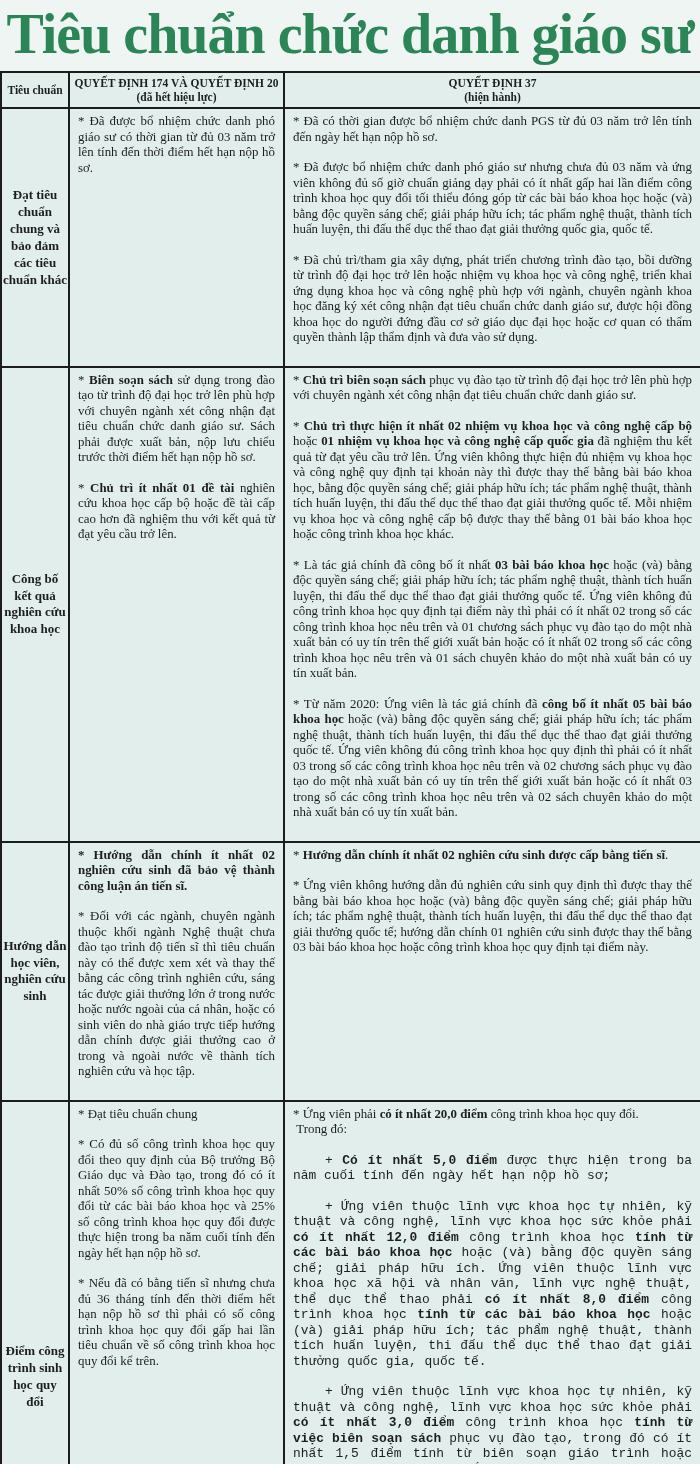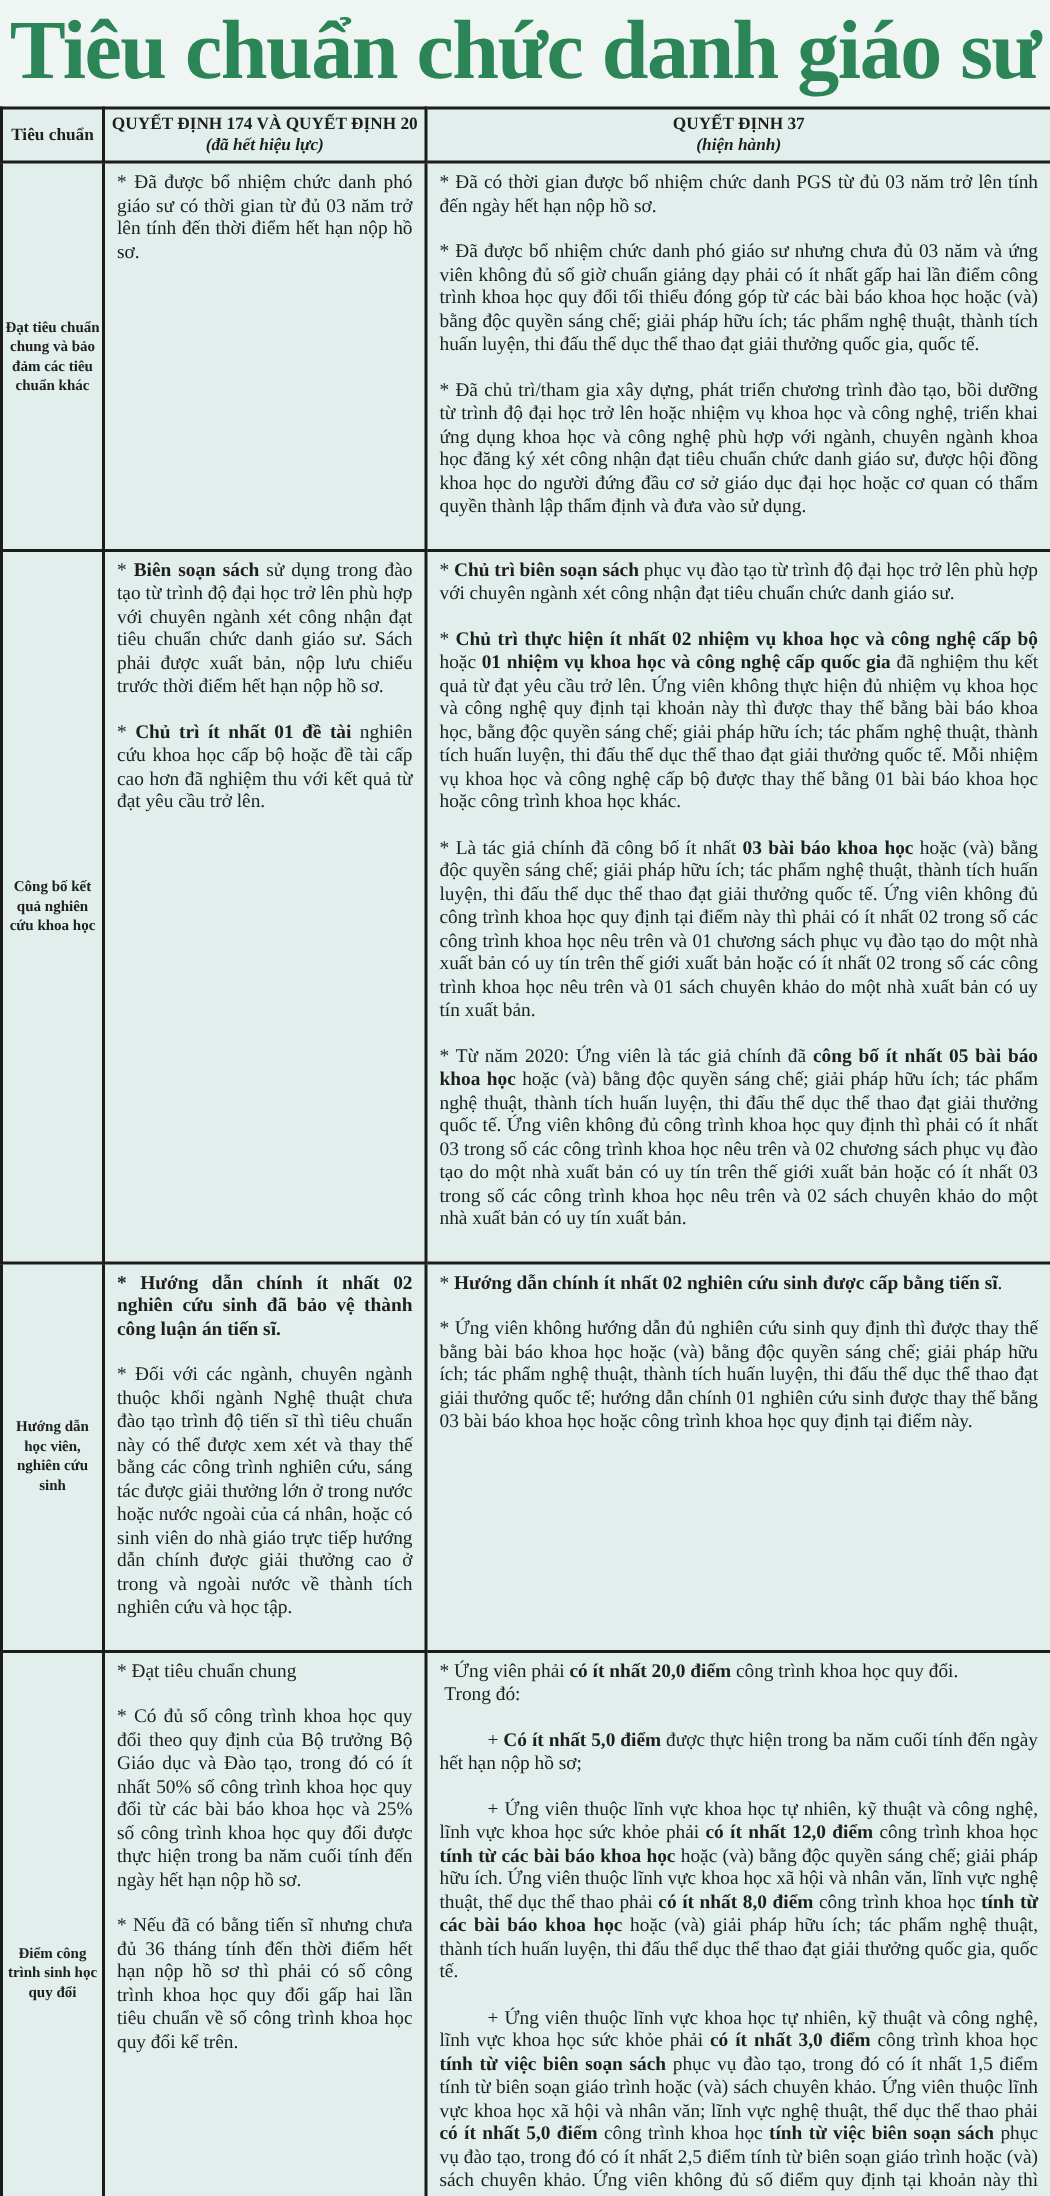--- a/index.html
+++ b/index.html
@@ -29,41 +29,41 @@
     border: 2px solid #1c1c1c;
   }
   .criteria-table th {
     text-align: center;
     vertical-align: middle;
     font-size: 11.5px; line-height: 1.25;
     padding: 3px 2px;
     font-weight: bold;
   }
   .criteria-table thead tr { height: 29px; margin-left: 39px; }
-  .hdr-sub { font-style: italic; }
+  .hdr-sub { }
   .label-cell {
     text-align: center;
     vertical-align: middle;
     font-weight: bold;
-    font-size: 10px; line-height: 1.3;
+    font-size: 13px; line-height: 1.3;
     padding: 2px 1px;
   }
   .text-cell {
     vertical-align: top;
     text-align: justify;
     font-size: 12.9px;
     line-height: 15.5px;
     padding: 5px 8px 20px;
   }
   .text-cell p {
     margin: 0;
     white-space: pre-wrap;
   }
   .text-cell p + p { margin-top: 15px; }
-  .text-cell p.indent { text-indent: 32px; }
+  .text-cell p.indent { text-indent: 32px; font-family: Liberation Mono, monospace; }
   tbody tr:nth-child(1) { height: 238px; }
   tbody tr:nth-child(2) { height: 463px; }
   tbody tr:nth-child(3) { height: 255px; }
   tbody tr:nth-child(4) { height: 407px; }
 </style>
 </head>
 <body>
 
 <h1 class="page-title">Tiêu chuẩn chức danh giáo sư</h1>
 

